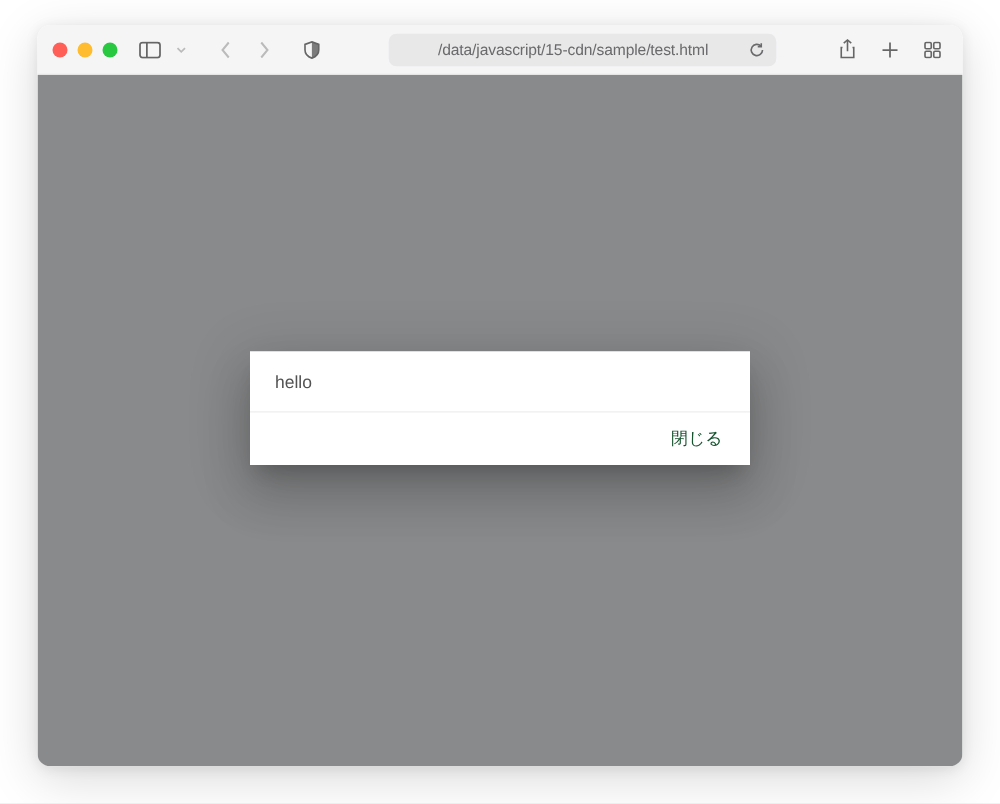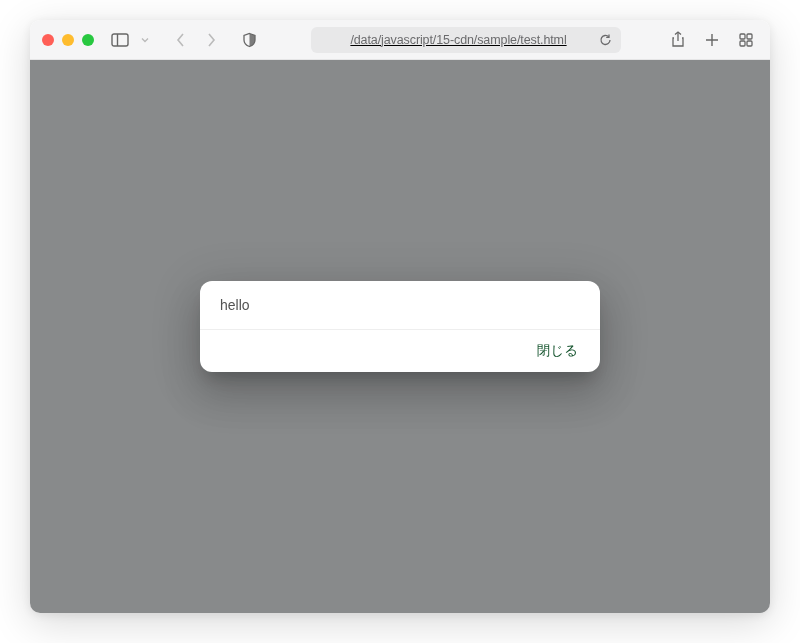--- a/index.html
+++ b/index.html
@@ -121,21 +121,21 @@
       flex: 1;
       background: #888a8b;
       position: relative;
       display: flex;
       align-items: center;
       justify-content: center;
     }
     .dialog {
       width: 400px;
       background: #fff;
-      border-radius: 12px;
+      border-radius: 0;
       box-shadow: 0 11px 15px -7px rgba(0,0,0,0.2), 0 24px 38px 3px rgba(0,0,0,0.14), 0 9px 46px 8px rgba(0,0,0,0.12);
       overflow: hidden;
       transform: translateY(-10px);
     }
     .dialog-content {
       padding: 16px 20px;
       font-size: 14px;
       color: #535353;
       text-align: left;
     }
@@ -195,21 +195,21 @@
       </div>
 
       <div class="toolbar-btn" style="margin-right:4px;">
         <svg width="15" height="16" viewBox="0 0 15 16" fill="none" stroke="currentColor" stroke-width="1.3">
           <path d="M7.5 1.5 L13 3.5 V8 C13 11 10.5 13.5 7.5 14.5 C4.5 13.5 2 11 2 8 V3.5 Z"></path>
           <path d="M7.5 1.5 V14.5" fill="currentColor" stroke="none"></path>
           <path d="M7.5 1.5 L13 3.5 V8 C13 11 10.5 13.5 7.5 14.5 Z" fill="currentColor" stroke="none" opacity="0.85"></path>
         </svg>
       </div>
 
-      <div style="flex:1; display:flex; justify-content:center;text-decoration:underline;">
+      <div style="flex:1; display:flex; justify-content:center;">
         <div class="address-bar">
           <span class="address-text">/data/javascript/15-cdn/sample/test.html</span>
           <div class="reload-btn">
             <svg width="13" height="14" viewBox="0 0 13 14" fill="none" stroke="currentColor" stroke-width="1.3">
               <path d="M11 7a4.5 4.5 0 1 1-1.3-3.2"></path>
               <polyline points="10,1.5 10,4.3 7.2,4.3"></polyline>
             </svg>
           </div>
         </div>
       </div>

